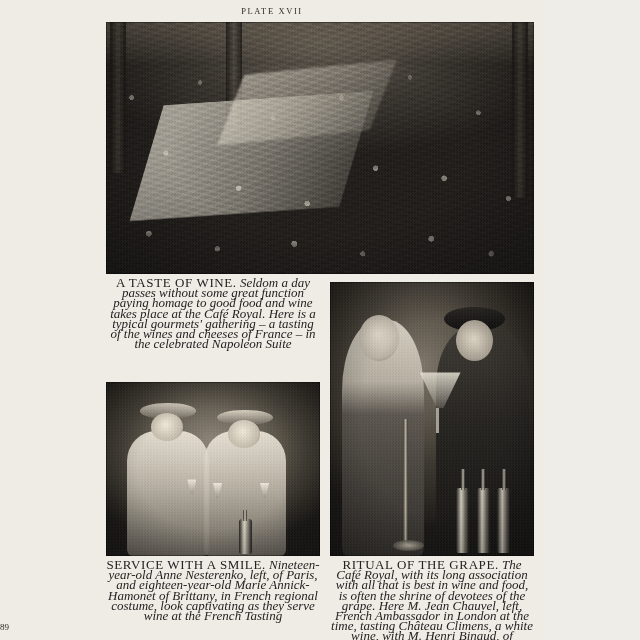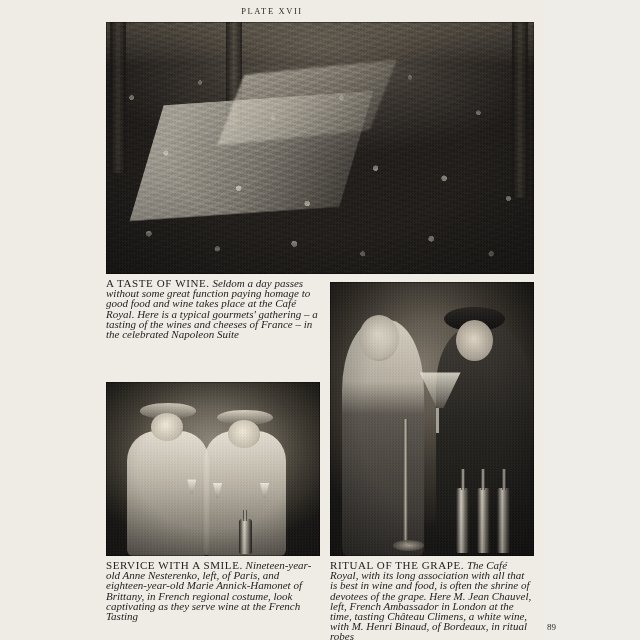--- a/index.html
+++ b/index.html
@@ -54,24 +54,24 @@
     left: 106px;
     top: 382px;
     width: 214px;
     height: 174px;
   }
 
   .caption {
     position: absolute;
     font-family: "Liberation Serif", serif;
     font-style: italic;
-    font-size: 11px;
+    font-size: 13px;
     line-height: 10.2px;
     color: #232221;
-    text-align: left;
+    text-align: center;
   }
   .caption .lead {
     font-style: normal;
     font-variant: small-caps;
     letter-spacing: 0.6px;
   }
   #caption-top {
     left: 106px;
     top: 278px;
     width: 214px;
@@ -85,25 +85,24 @@
     left: 330px;
     top: 560px;
     width: 204px;
   }
 
   .page-number {
     position: absolute;
     bottom: 8px;
     left: 0;
     width: 100%;
-    text-align: right;
+    text-align: left;
     font-size: 9px;
     color: #2c2a28;
     font-family: "Liberation Serif", serif;
-    margin-left: 12px;
   }
 
   
   .ph-bg {
     position: absolute;
     inset: 0;
   }
   #photo-top .ph-bg {
     background:
       radial-gradient(ellipse 60% 45% at 50% 8%, #6a6358 0%, #3a352f 55%, #201d1a 100%),

